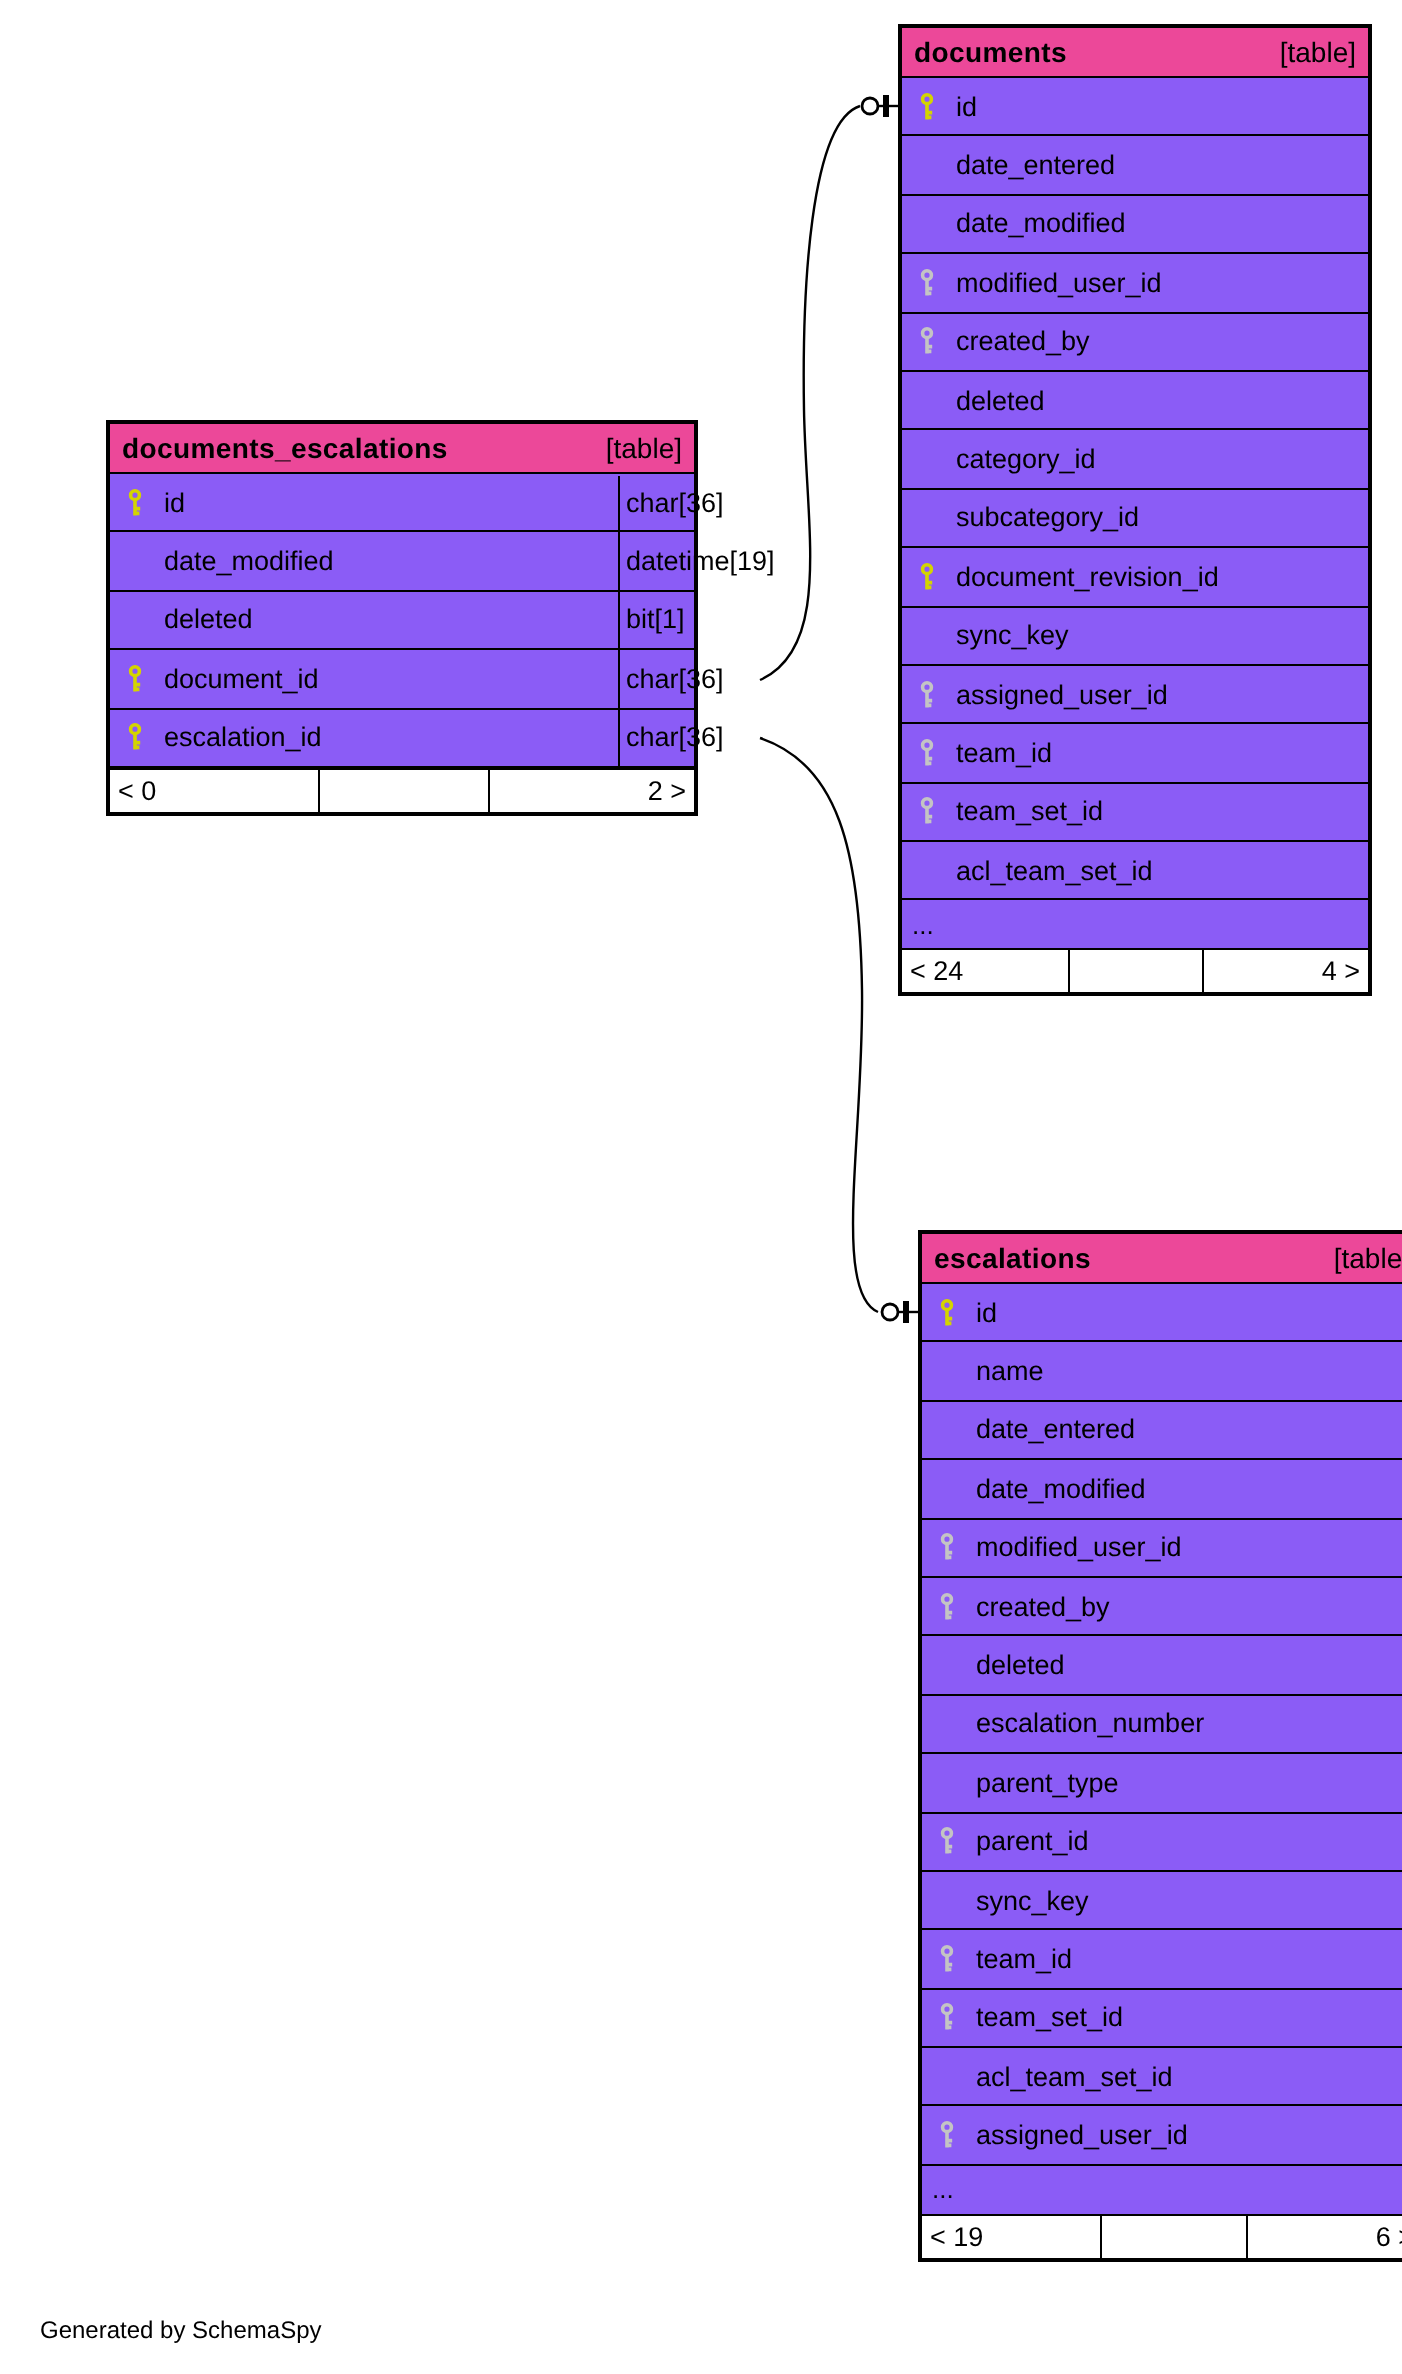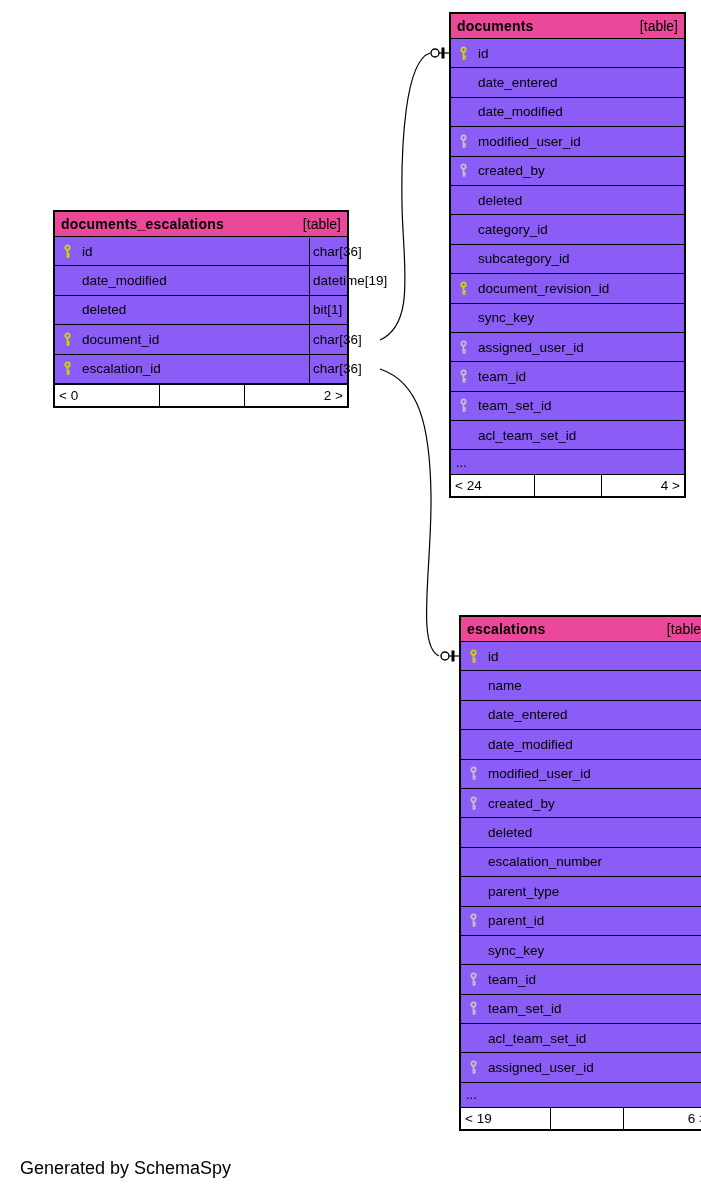--- a/index.html
+++ b/index.html
@@ -104,21 +104,21 @@
     height: 100%;
   }
   .fcell.left  { width: 36%; border-right: 1px solid #000; padding-left: 4px; }
   .fcell.mid   { width: 29%; border-right: 1px solid #000; }
   .fcell.right { width: 35%; justify-content: flex-end; padding-right: 4px; }
 
   .gen-note {
     position: absolute;
     left: 20px;
     top: 1158px;
-    font-size: 18px;
+    font-size: 12px;
   }
 </style>
 </head>
 <body>
 
 <svg class="rel-overlay" width="701" height="1187" viewBox="0 0 701 1187">
   <g>
     <path d="M 380 340 C 416 324, 403 264, 402 205 C 401 145, 405 61, 430 53" fill="none" stroke="#000" stroke-width="1.2"></path>
     <line x1="434" y1="53" x2="449" y2="53" stroke="#000" stroke-width="1.2"></line>
     <circle cx="435" cy="53" r="4" fill="#ffffff" stroke="#000" stroke-width="1.4"></circle>

